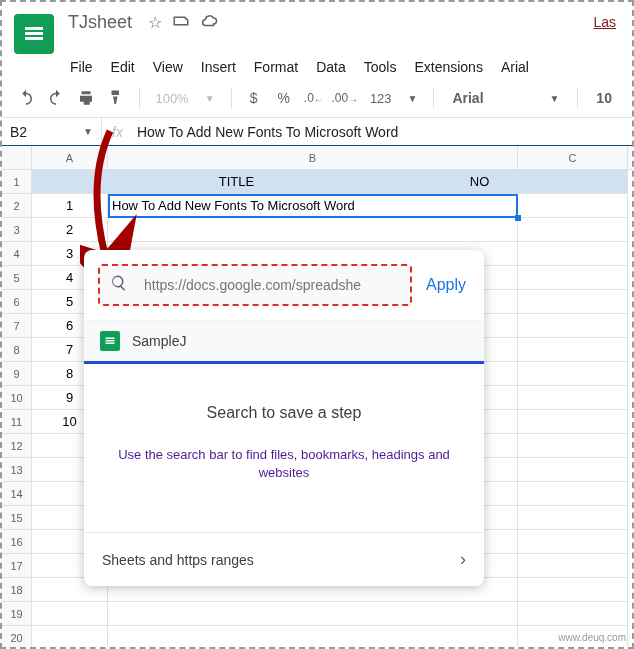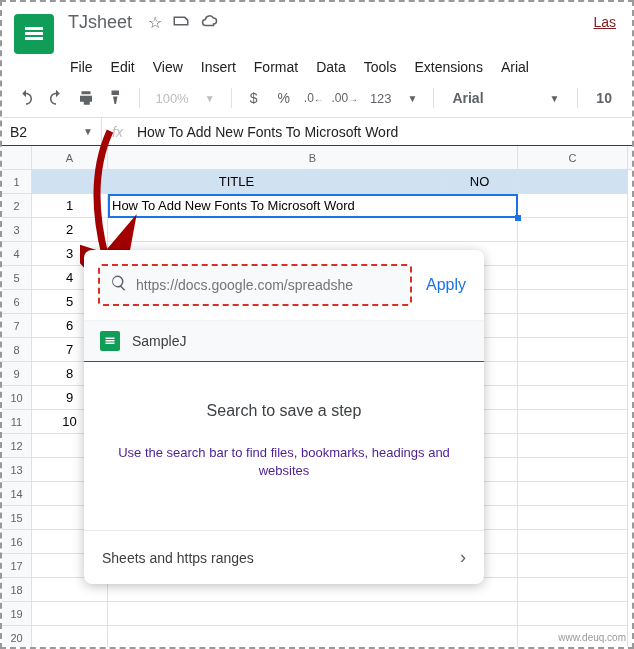--- a/index.html
+++ b/index.html
@@ -47,24 +47,24 @@
   .header-row .cell { background: #d0e2f2; font-weight: normal; text-align: center; }
   .selected-cell { border: 2px solid #1a73e8; position: absolute; pointer-events: none; }
   .selected-handle { position: absolute; width: 6px; height: 6px; background: #1a73e8; border-radius: 0; }
   
   
   .arrow { position: absolute; left: 78px; top: 124px; pointer-events: none; z-index: 5; }
   
   
   .link-popup { position: absolute; left: 82px; top: 248px; width: 400px; background: #fff; border-radius: 8px; box-shadow: 0 2px 12px rgba(0,0,0,0.25); z-index: 10; }
   .search-row { display: flex; align-items: center; padding: 14px; gap: 10px; }
-  .search-box { flex: 1; display: flex; align-items: center; border: 2px dashed #d93025; border-radius: 4px; padding: 8px 10px; gap: 8px; background: #f8f9fa; }
+  .search-box { flex: 1; display: flex; align-items: center; border: 2px dashed #d93025; border-radius: 4px; padding: 8px 10px; gap: 16px; background: #f8f9fa; }
   .search-box input { border: none; outline: none; background: transparent; font-size: 14px; color: #5f6368; flex: 1; }
   .apply-btn { color: #1a73e8; font-size: 16px; cursor: pointer; padding: 6px 4px; }
-  .result-row { display: flex; align-items: center; padding: 10px 16px; gap: 12px; background: #f8f9fa; border-top: 1px solid #f1f3f4; border-bottom: 1px solid #1d4ed8; }
+  .result-row { display: flex; align-items: center; padding: 10px 16px; gap: 12px; background: #f8f9fa; border-top: 1px solid #f1f3f4; border-bottom: 3px solid #1d4ed8; }
   .result-icon { width: 20px; height: 20px; background: #0f9d58; border-radius: 2px; display: flex; align-items: center; justify-content: center; }
   .result-label { font-size: 14px; color: #3c4043; }
   .empty-state { padding: 40px 30px 50px; text-align: center; }
   .empty-title { font-size: 16px; color: #3c4043; margin-bottom: 24px; }
   .empty-sub { font-size: 13px; color: #4c1d95; line-height: 1.4; }
   .footer-row { display: flex; align-items: center; justify-content: space-between; padding: 16px 18px; border-top: 1px solid #e8eaed; cursor: pointer; }
   .footer-label { font-size: 14px; color: #3c4043; }
   .chevron { font-size: 18px; color: #5f6368; }
   
   .watermark { position: absolute; bottom: 4px; right: 6px; font-size: 10px; color: #999; }

